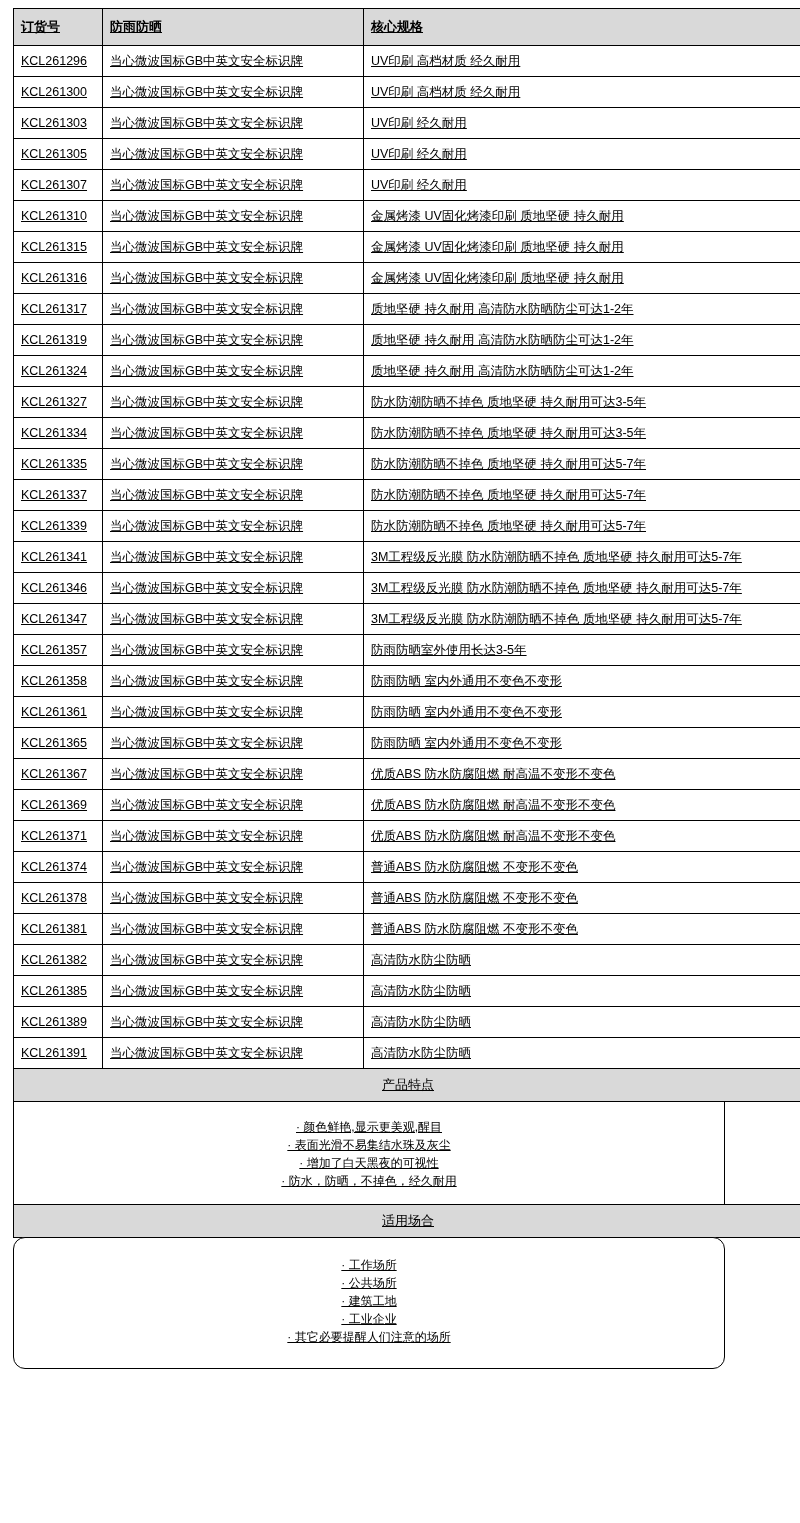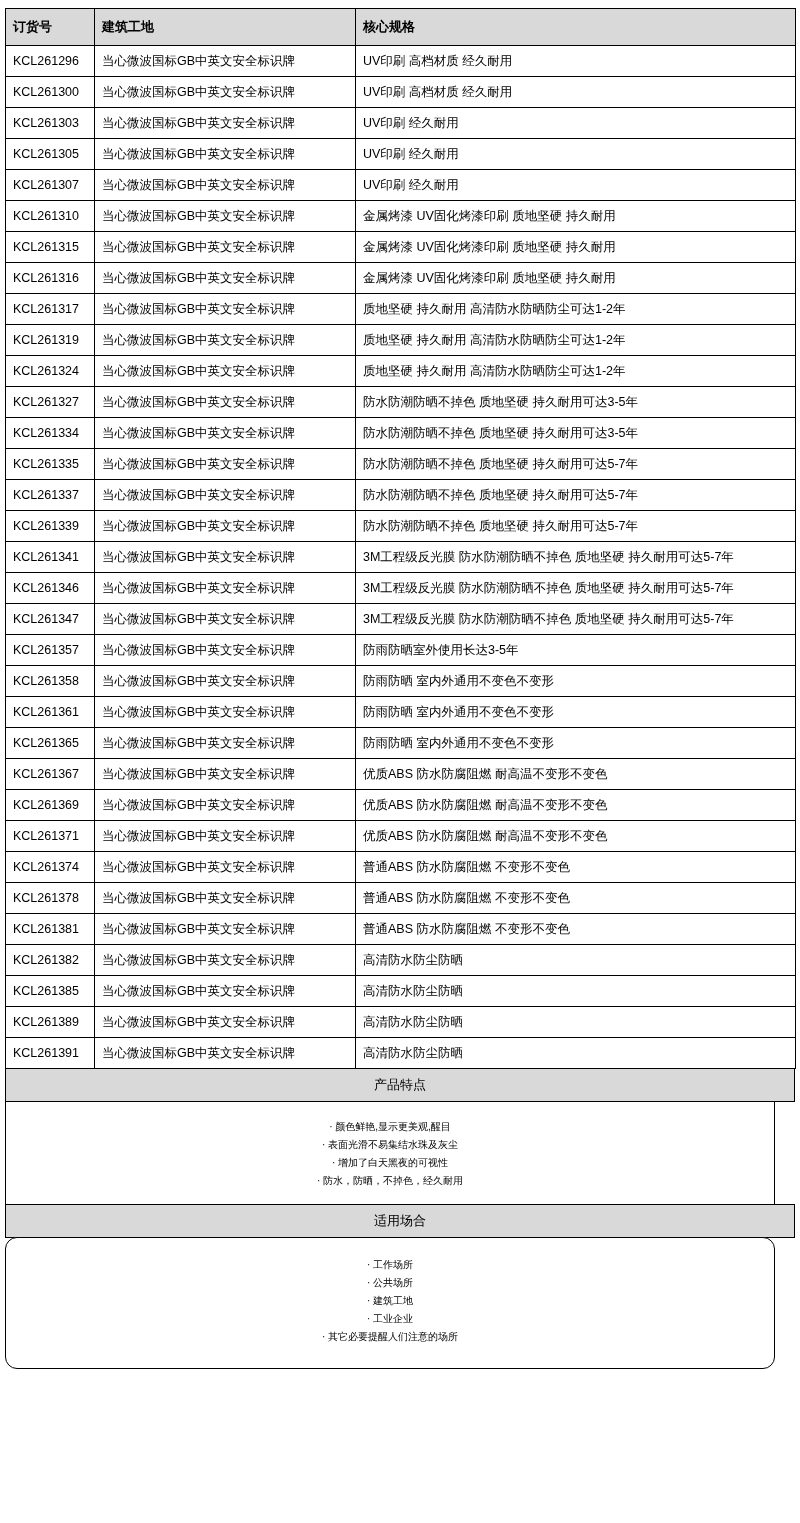--- a/index.html
+++ b/index.html
@@ -14,21 +14,22 @@
     background: #ffffff;
   }
   body {
     width: 800px;
     font-family: "Liberation Sans", "DejaVu Sans", sans-serif;
     color: var(--text-color);
   }
   .page {
     width: 800px;
     min-height: 1523px;
-    padding: 8px 5px 20px 5px;
+    padding: 8px 5px 20px 13px;
+    text-decoration: underline;
   }
   table.spec-table {
     width: 790px;
     border-collapse: collapse;
     table-layout: fixed;
     font-size: 12.5px;
   }
   table.spec-table th,
   table.spec-table td {
     border: 1px solid var(--border-color);
@@ -55,26 +56,26 @@
   .section-bar {
     width: 790px;
     margin-top: -1px;
     border: 1px solid var(--border-color);
     background: var(--bar-bg);
     text-align: center;
     font-size: 13px;
     padding: 7px 0;
   }
   .content-box {
-    width: 770px;
+    width: 712px;
     margin-top: -1px;
     border: 1px solid var(--border-color);
     background: #ffffff;
     text-align: center;
-    font-size: 10px;
+    font-size: 12px;
     padding: 16px 0 14px 0;
   }
   .content-box .bullet-line {
     line-height: 18px;
   }
   .content-box.occasions {
     padding: 18px 0 22px 0;
     border-radius: 12px;
   }
 </style>
@@ -85,21 +86,21 @@
 
   <table class="spec-table">
     <colgroup>
       <col class="c1">
       <col class="c2">
       <col class="c3">
     </colgroup>
     <thead>
       <tr>
         <th>订货号</th>
-        <th>建筑工地</th>
+        <th>防雨防晒</th>
         <th>核心规格</th>
       </tr>
     </thead>
     <tbody>
         <tr>
           <td>KCL261296</td>
           <td>当心微波国标GB中英文安全标识牌</td>
           <td>UV印刷 高档材质 经久耐用</td>
         </tr>
         <tr>

